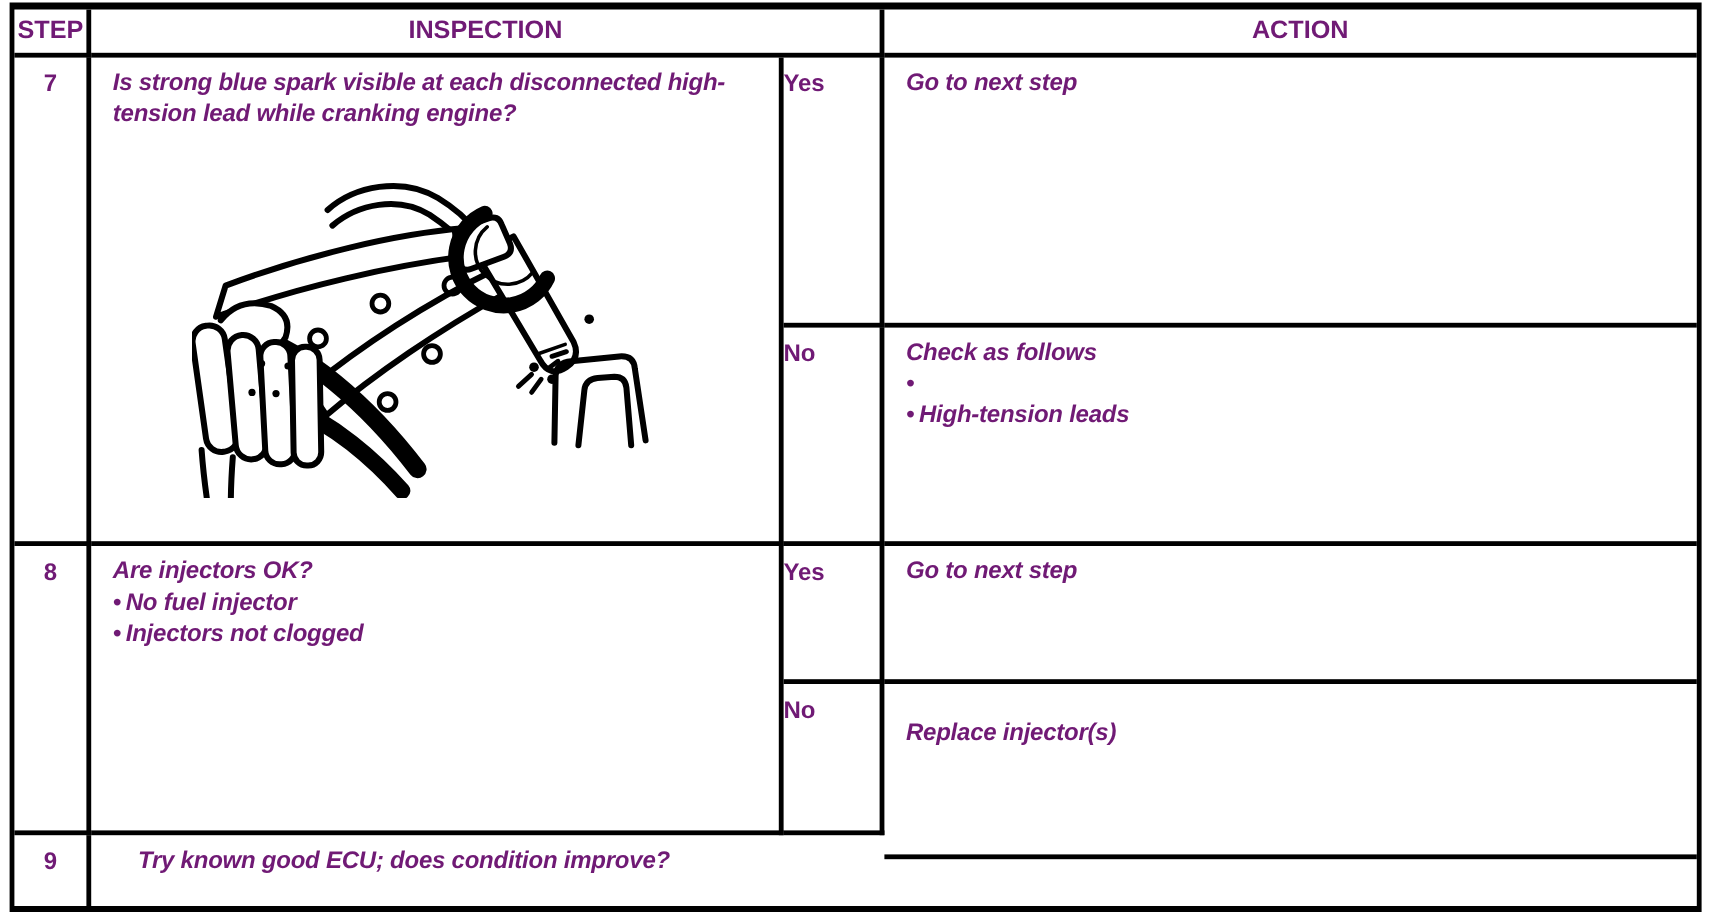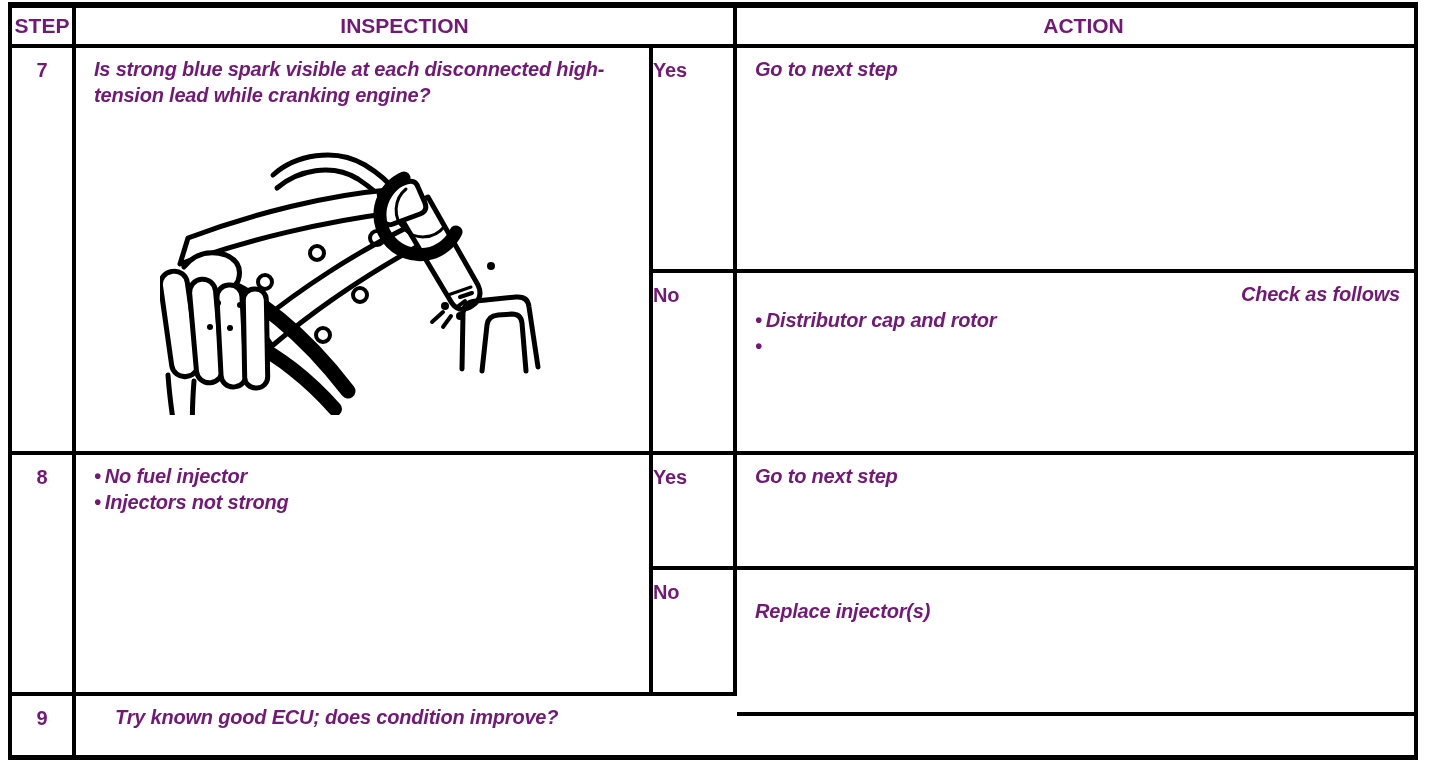--- a/index.html
+++ b/index.html
@@ -86,44 +86,45 @@
             <path d="M322 226 L327 180 Q328 171 338 170 L352 169 Q361 169 362 178 L366 226"></path>
           </g>
         </g>
       </svg>
     </div>
 
     <div class="cell yn bR bB" style="left:641px;top:40px;width:84px;height:225px;">Yes</div>
     <div class="cell txt bB" style="left:725px;top:40px;width:677px;height:225px;">Go to next step</div>
 
     <div class="cell yn bR bB" style="left:641px;top:265px;width:84px;height:182px;">No</div>
-    <div class="cell bB" style="left:725px;top:265px;width:677px;height:182px;text-align:right;">
+    <div class="cell bB" style="left:725px;top:265px;width:677px;height:182px;">
       <div class="txt">
         <div>Check as follows</div>
         <div class="bullet-line">
           <span class="bullet-glyph">•</span>
-          <span>Distributor cap and rotor</span>
         </div>
         <div class="bullet-line">
           <span class="bullet-glyph">•</span>
+          <span>High-tension leads</span>
         </div>
       </div>
     </div>
 
     <div class="cell stepnum bR bB" style="left:0;top:447px;width:64px;height:241px;">8</div>
 
     <div class="cell bR bB" style="left:64px;top:447px;width:577px;height:241px;">
       <div class="txt">
+        <div>Are injectors OK?</div>
         <div class="bullet-line">
           <span class="bullet-glyph">•</span>
           <span>No fuel injector</span>
         </div>
         <div class="bullet-line">
           <span class="bullet-glyph">•</span>
-          <span>Injectors not strong</span>
+          <span>Injectors not clogged</span>
         </div>
       </div>
     </div>
 
     <div class="cell yn bR bB" style="left:641px;top:447px;width:84px;height:115px;">Yes</div>
     <div class="cell txt bB" style="left:725px;top:447px;width:677px;height:115px;">Go to next step</div>
 
     <div class="cell yn bR bB" style="left:641px;top:562px;width:84px;height:126px;">No</div>
     <div class="cell txt bB" style="left:725px;top:582px;width:677px;height:126px;">Replace injector(s)</div>
 

